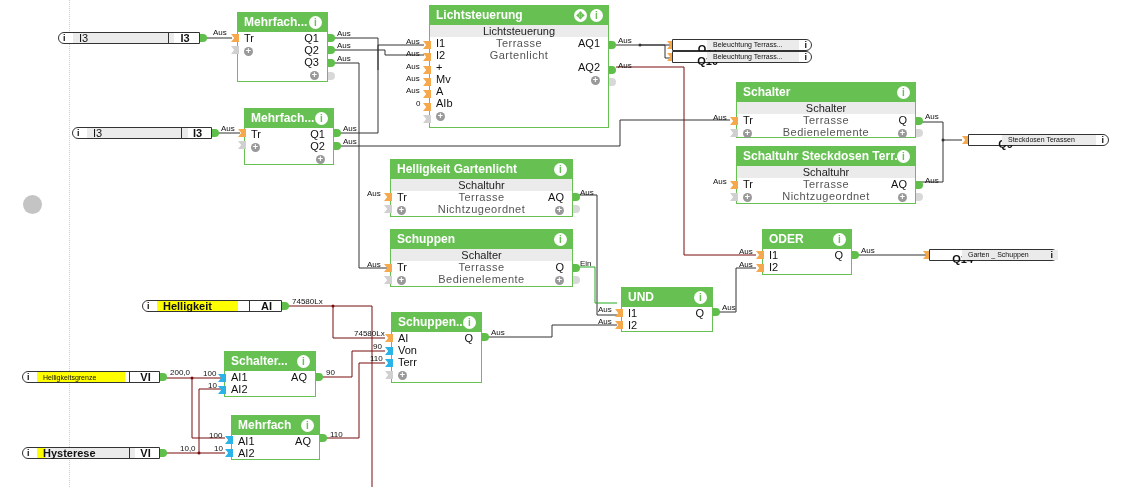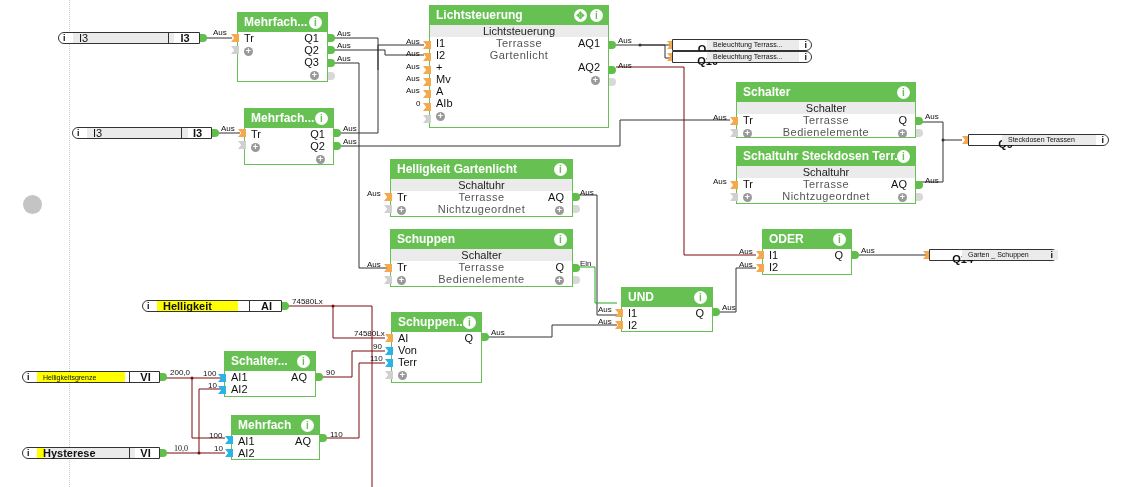--- a/index.html
+++ b/index.html
@@ -113,21 +113,21 @@
 </div>
 <div class="pin-out" style="left:160px;top:373px;"></div>
 <span class="lbl" style="left:170px;top:368px;">200,0</span>
 
 <div class="term" style="left:22px;top:447px;width:138px;">
   <span class="ic">i</span>
   <span class="nm" style="width:92px;font-weight:bold;background:linear-gradient(90deg,#ffff00 0 8px,#ebebeb 8px);">Hysterese</span>
   <span class="cd" style="left:106px;width:31px;">VI</span>
 </div>
 <div class="pin-out" style="left:160px;top:449px;"></div>
-<span class="lbl" style="left:174px;top:444px;font-family:Liberation Serif, serif;">10,0</span>
+<span class="lbl" style="left:180px;top:444px;">10,0</span>
 
 <div class="blk" style="left:237px;top:12px;width:91px;height:70px;">
   <div class="hd"><span>Mehrfach...</span><span class="info">i</span></div>
   <div class="row">
       <span class="l">Tr</span>
       <span class="r">Q1</span>
     </div>
   <div class="row">
       <span class="l"><span class="plus">+</span></span>
       <span class="r">Q2</span>

